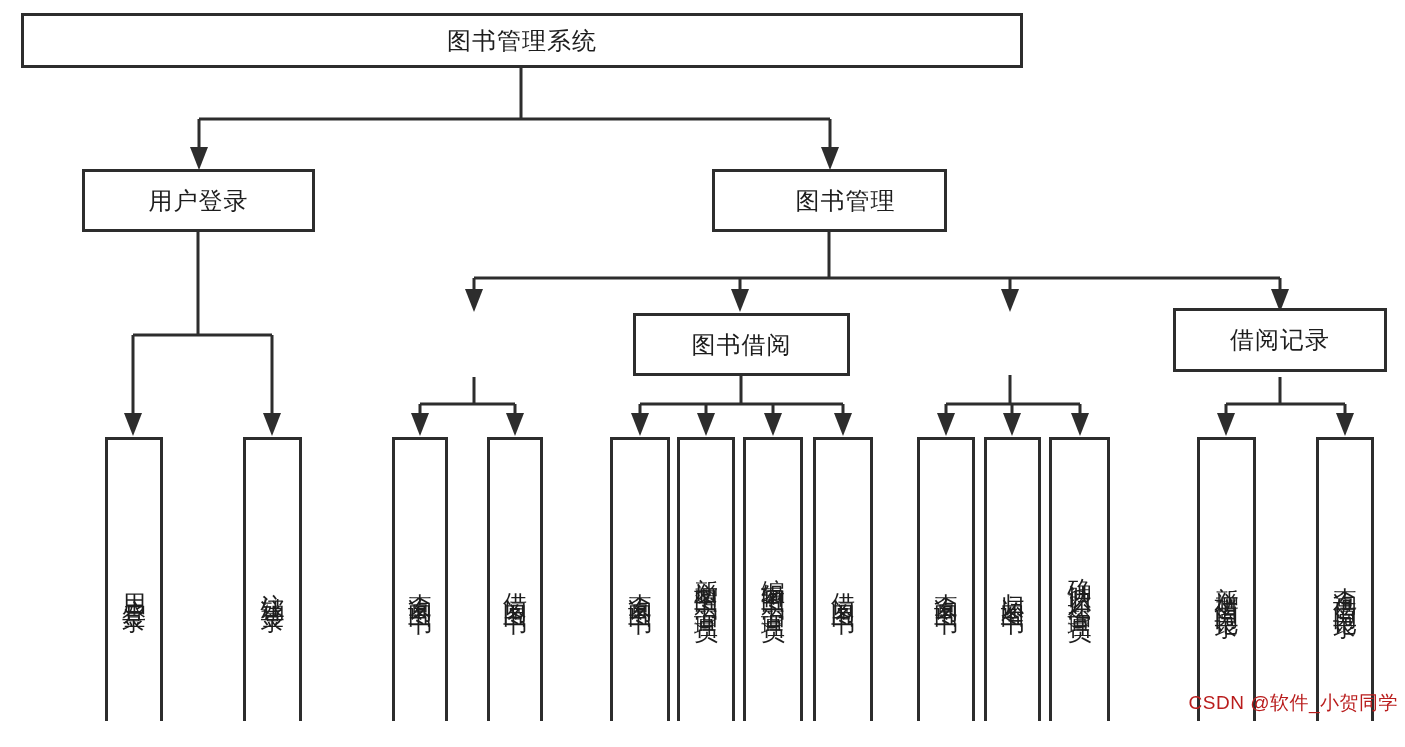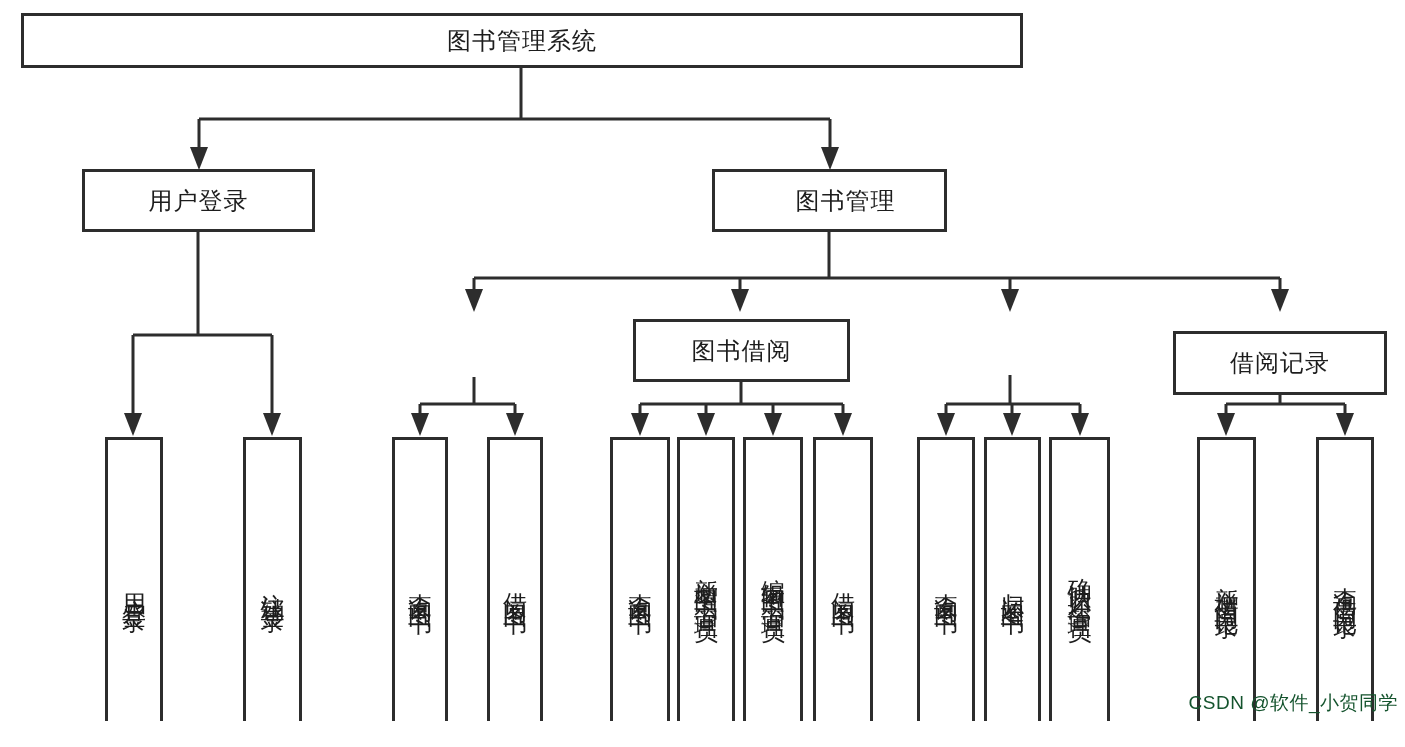--- a/index.html
+++ b/index.html
@@ -41,21 +41,21 @@
     line-height: 1;
     white-space: nowrap;
   }
   .leaf { top: 437px; height: 298px; }
   .watermark {
     position: absolute;
     right: 7px;
     bottom: 5px;
     font-size: 19px;
     letter-spacing: 0.5px;
-    color: #14532d;
+    color: #b91c1c;
     z-index: 5;
     white-space: nowrap;
   }
 </style>
 </head>
 <body>
 
 <div class="canvas">
 
   <svg class="connectors" viewBox="0 0 1405 747" xmlns="http://www.w3.org/2000/svg">
@@ -101,24 +101,24 @@
     <span class="h-label">图书管理系统</span>
   </div>
 
   <div class="box" style="left:82px; top:169px; width:233px; height:63px;">
     <span class="h-label">用户登录</span>
   </div>
   <div class="box" style="left:712px; top:169px; width:235px; height:63px;padding-left:32px;">
     <span class="h-label">图书管理</span>
   </div>
 
-  <div class="box" style="left:633px; top:313px; width:217px; height:63px;margin-top:6px;">
+  <div class="box" style="left:633px; top:313px; width:217px; height:63px;">
     <span class="h-label">图书借阅</span>
   </div>
-  <div class="box" style="left:1173px; top:331px; width:214px; height:64px;">
+  <div class="box" style="left:1173px; top:308px; width:214px; height:64px;">
     <span class="h-label">借阅记录</span>
   </div>
 
   <div class="box leaf" style="left:105px; width:58px;">
     <span class="v-label">用户登录</span>
   </div>
   <div class="box leaf" style="left:243px; width:59px;">
     <span class="v-label">注销登录</span>
   </div>
 

